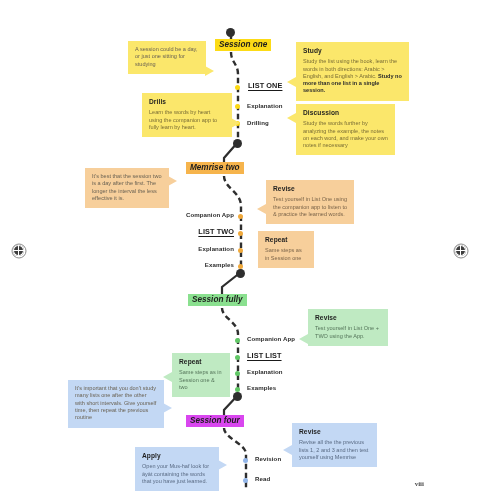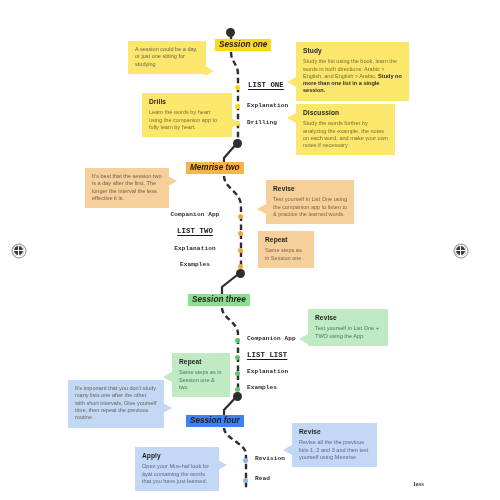--- a/index.html
+++ b/index.html
@@ -19,42 +19,42 @@
       #3d3d3d;
     box-shadow:0 0 0 1px #ffffff inset;}
   .regmark::after{content:"";position:absolute;left:50%;top:50%;width:13px;height:13px;
     transform:translate(-50%,-50%);border-radius:50%;border:1px solid #8c8c8c;}
 
   
   svg.path-layer{position:absolute;left:0;top:0;width:500px;height:500px;}
 
   
   .node-label{position:absolute;font-size:6.1px;font-weight:bold;color:#2b2b2b;
-    letter-spacing:.1px;white-space:nowrap;line-height:1;font-family:Liberation Mono, monospace;}
+    letter-spacing:.1px;white-space:nowrap;line-height:1;}
   .node-label.right{text-align:left;}
-  .node-label.left{text-align:center;}
+  .node-label.left{text-align:right;}
   .list-label{font-size:7.3px;font-weight:bold;color:#1a1a1a;text-decoration:underline;
     text-underline-offset:1.5px;}
 
   .node-dot{position:absolute;width:5px;height:5px;border-radius:50%;}
   .node-dot.s1{background:#fcd913;}
   .node-dot.s2{background:#f0a93b;}
   .node-dot.s3{background:#61c766;}
   .node-dot.s4{background:#92b5e8;}
 
   .big-node{position:absolute;width:9px;height:9px;border-radius:50%;background:#2e2e2e;}
   .pin-head{position:absolute;width:9px;height:9px;border-radius:50%;background:#2e2e2e;}
 
   
   .session-chip{position:absolute;font-size:8.2px;font-weight:bold;font-style:italic;
     color:#1d1d1d;padding:1.5px 4px 2px 4px;white-space:nowrap;line-height:1.05;}
   .chip-s1{background:#fcdb16;}
   .chip-s2{background:#f6b44c;}
   .chip-s3{background:#8ae08f;}
-  .chip-s4{background:#3b82f6;}
+  .chip-s4{background:#d946ef;}
 
   
   .bubble{position:absolute;padding:5px 7px 6px 7px;box-sizing:border-box;
     line-height:1.32;color:#595141;}
   .bubble .b-title{font-weight:bold;font-size:6.6px;color:#1f1f1f;margin:0 0 2.5px 0;
     letter-spacing:.1px;}
   .bubble .b-body{font-size:5.55px;margin:0;color:#6a6253;}
   .bubble .b-body b{color:#1f1f1f;font-weight:bold;}
   .bubble.plain .b-body{color:#6a6253;}
 
@@ -113,21 +113,21 @@
   <div class="big-node" style="left:236px;top:269px;"></div>
   <div class="big-node" style="left:233px;top:392px;"></div>
 
   <div class="session-chip chip-s1" style="left:215px;top:39px;">
     <span>Session one</span>
   </div>
   <div class="session-chip chip-s2" style="left:186px;top:162px;">
     <span>Memrise two</span>
   </div>
   <div class="session-chip chip-s3" style="left:188px;top:294px;">
-    <span>Session three</span>
+    <span>Session fully</span>
   </div>
   <div class="session-chip chip-s4" style="left:186px;top:415px;">
     <span>Session four</span>
   </div>
 
   <div class="node-dot s1" style="left:235px;top:85px;"></div>
   <div class="node-label right list-label" style="left:248px;top:82px;">LIST ONE</div>
 
   <div class="node-dot s1" style="left:235px;top:104px;"></div>
   <div class="node-label right" style="left:247px;top:103px;">Explanation</div>
@@ -226,15 +226,15 @@
     <p class="b-body">Open your Mus-haf look for āyāt containing the words that you have just learned.</p>
   </div>
   <div class="tail tail-r-b" style="left:218px;top:460px;"></div>
 
   <div class="bubble b" style="left:292px;top:423px;width:85px;">
     <p class="b-title">Revise</p>
     <p class="b-body">Revise all the the previous lists 1, 2 and 3 and then test yourself using Memrise</p>
   </div>
   <div class="tail tail-l-b" style="left:283px;top:445px;"></div>
 
-  <div class="page-num">less</div>
+  <div class="page-num">viii</div>
 
 </div>
 
 </body></html>

